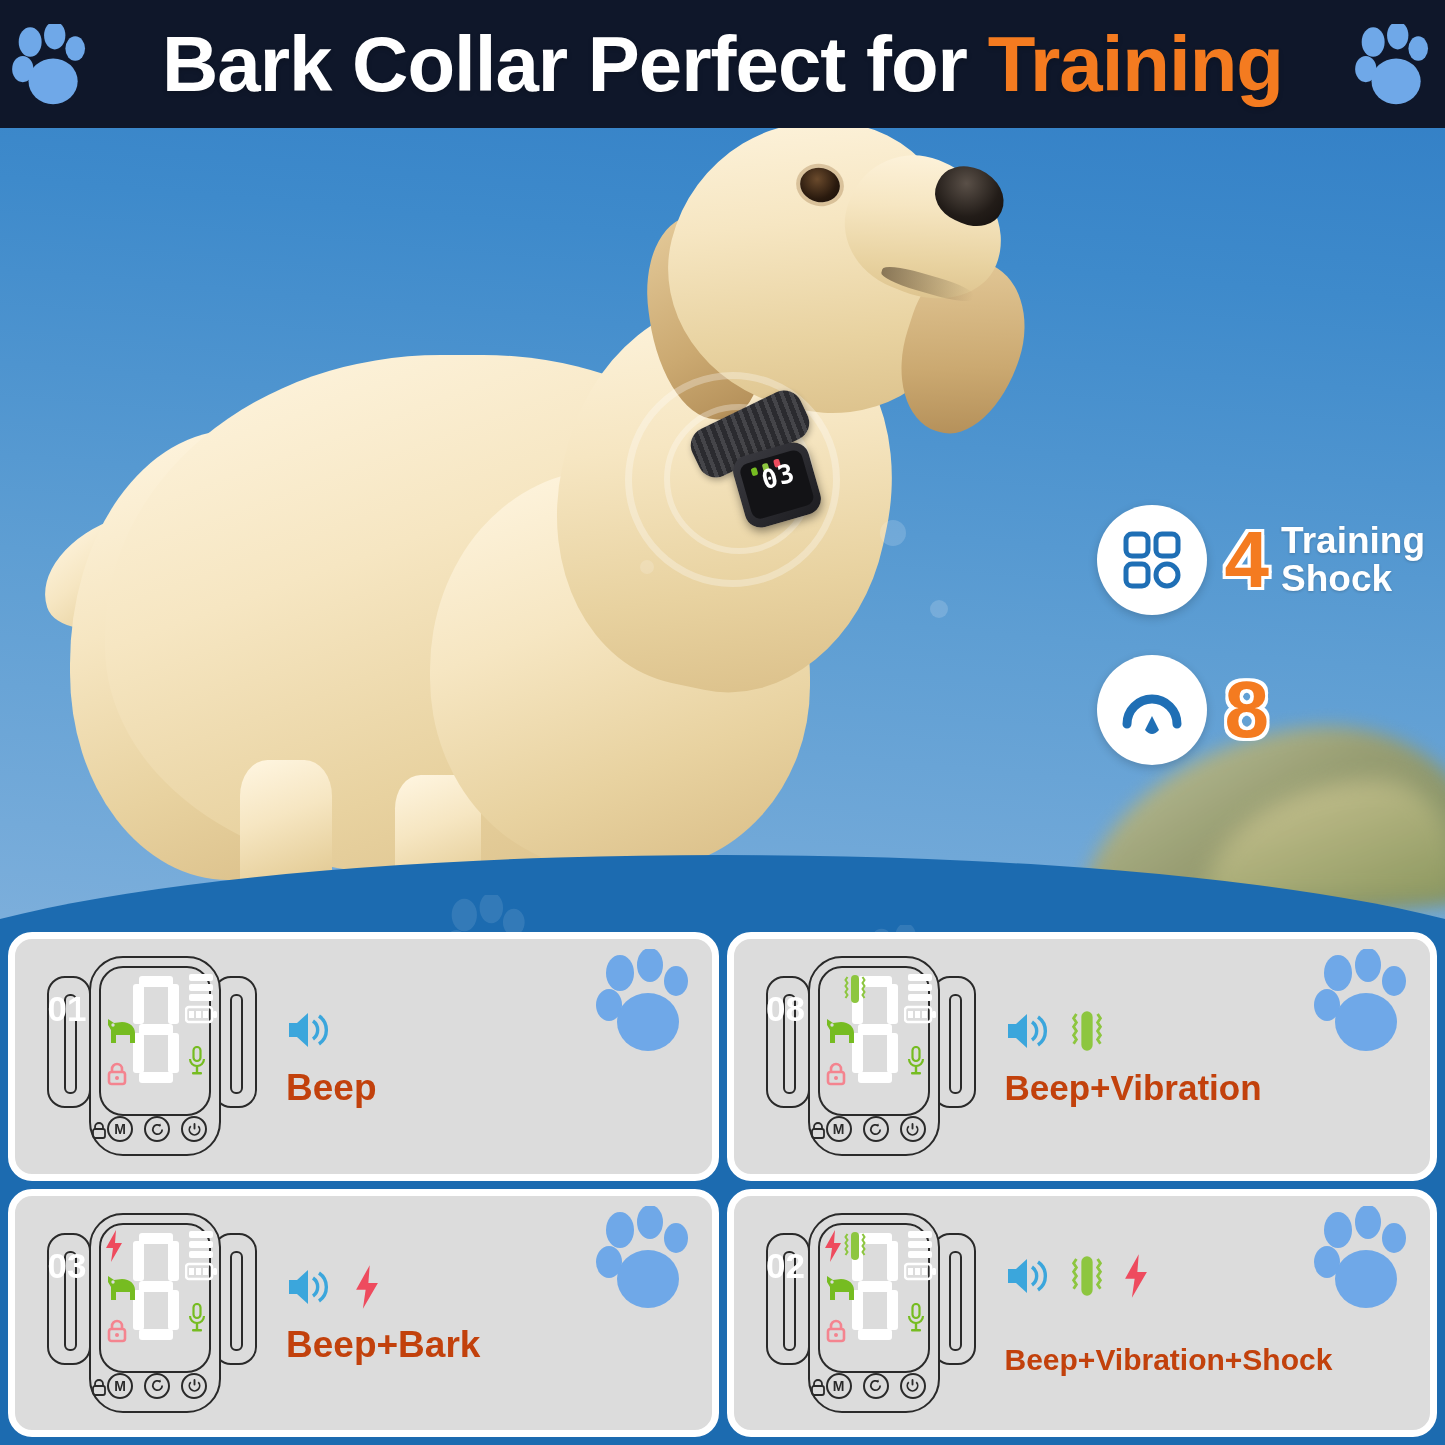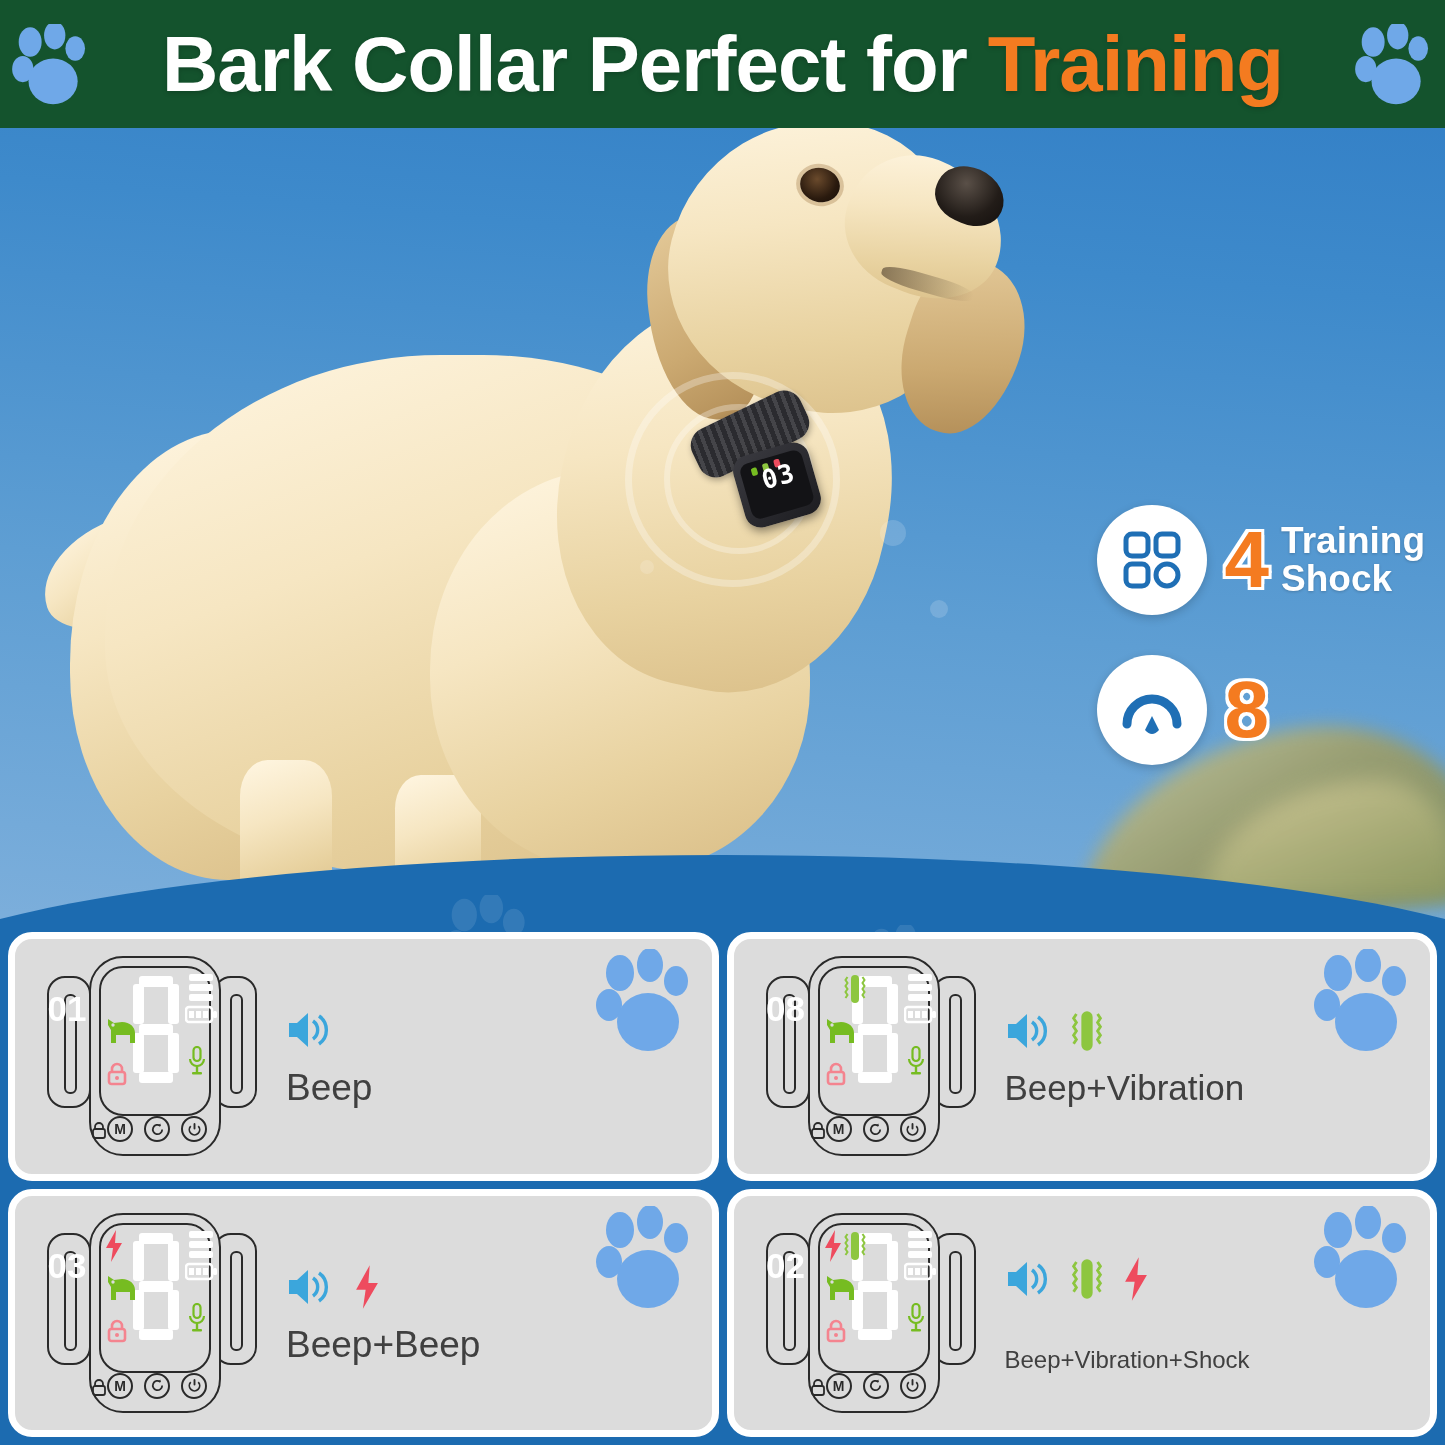--- a/index.html
+++ b/index.html
@@ -7,21 +7,21 @@
     width:1445px; height:1445px; overflow:hidden;
     font-family:"Liberation Sans", sans-serif;
     background:#1C6BB0;
     position:relative;
   }
   .page { position:relative; width:1445px; height:1445px; overflow:hidden; }
 
   
   .header {
     position:absolute; top:0; left:0; width:1445px; height:128px;
-    background:#14532d;
+    background:#0f172a;
     display:flex; align-items:center; justify-content:center;
     z-index:6;
   }
   .header-title {
     font-size:78px; font-weight:bold; color:#ffffff;
     letter-spacing:-1px; white-space:nowrap;
     text-shadow:0 2px 5px rgba(0,0,0,.18);
   }
   .header-title .accent { color:#F47B20; }
   .hdr-paw { position:absolute; top:24px; width:82px; height:86px; }
@@ -202,23 +202,23 @@
     border-radius:50%; display:flex; align-items:center; justify-content:center;
     font-size:14px; font-weight:bold; color:#2a2a2a; background:#DCDCDC;
   }
   .rbtn.b1 { left:8px; }
   .rbtn.b2 { left:45px; }
   .rbtn.b3 { left:82px; }
   .minilock { position:absolute; left:-8px; top:5px; }
 
   .card-right { flex:1; padding-left:14px; }
   .mode-icons { display:flex; align-items:center; gap:18px; height:54px; margin-bottom:10px; }
-  .mode-label { font-size:37px; font-weight:normal; color:#404040; white-space:nowrap; }
+  .mode-label { font-size:37px; font-weight:bold; color:#c2410c; white-space:nowrap; }
   .card-2 .mode-label, .card-4 .mode-label { font-size:35px; }
-  .card-4 .mode-label { font-size:24px;margin-top:40px; }
+  .card-4 .mode-label { font-size:30px;margin-top:40px; }
 
   .badge { position:absolute; right:16px; top:10px; width:104px; height:108px; }
   .badge-num {
     position:absolute; left:0; top:50px; width:104px; text-align:center;
     font-size:35px; font-weight:bold; color:#fff; letter-spacing:0px;
   }
 </style>
 </head>
 <body>
 
@@ -574,21 +574,21 @@
         <div class="mode-icons">
           <svg width="48" height="44" viewBox="0 0 48 44">
             <path d="M3 15 H11 L22 5 V39 L11 29 H3 Z" fill="#3BA6DC"></path>
             <path d="M27 13 a11 11 0 0 1 0 18" fill="none" stroke="#3BA6DC" stroke-width="3.4"></path>
             <path d="M33 8 a17 17 0 0 1 0 28" fill="none" stroke="#3BA6DC" stroke-width="3.4"></path>
           </svg>
           <svg width="30" height="48" viewBox="0 0 22 34">
             <path d="M13 1 L3 19 H10 L8 33 L19 14 H12 Z" fill="#EE4B5E"></path>
           </svg>
         </div>
-        <div class="mode-label">Beep+Beep</div>
+        <div class="mode-label">Beep+Bark</div>
       </div>
       <svg class="badge" viewBox="0 0 104 108">
         <ellipse cx="28" cy="24" rx="14" ry="18" fill="#6FA8E8"></ellipse>
         <ellipse cx="58" cy="16" rx="13" ry="17" fill="#6FA8E8"></ellipse>
         <ellipse cx="84" cy="32" rx="12" ry="15" fill="#6FA8E8"></ellipse>
         <ellipse cx="17" cy="56" rx="13" ry="16" fill="#6FA8E8"></ellipse>
         <ellipse cx="56" cy="73" rx="31" ry="29" fill="#6FA8E8"></ellipse>
       </svg>
       <div class="badge-num">03</div>
     </div>

